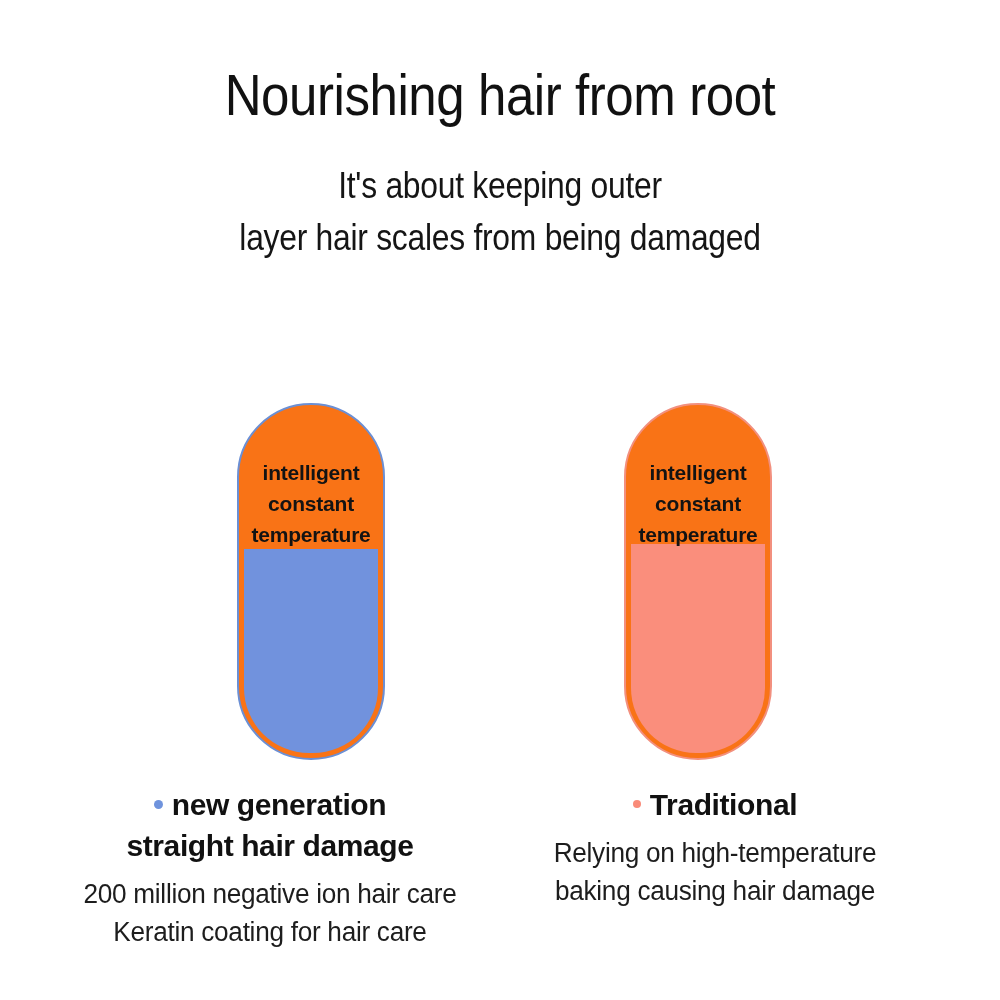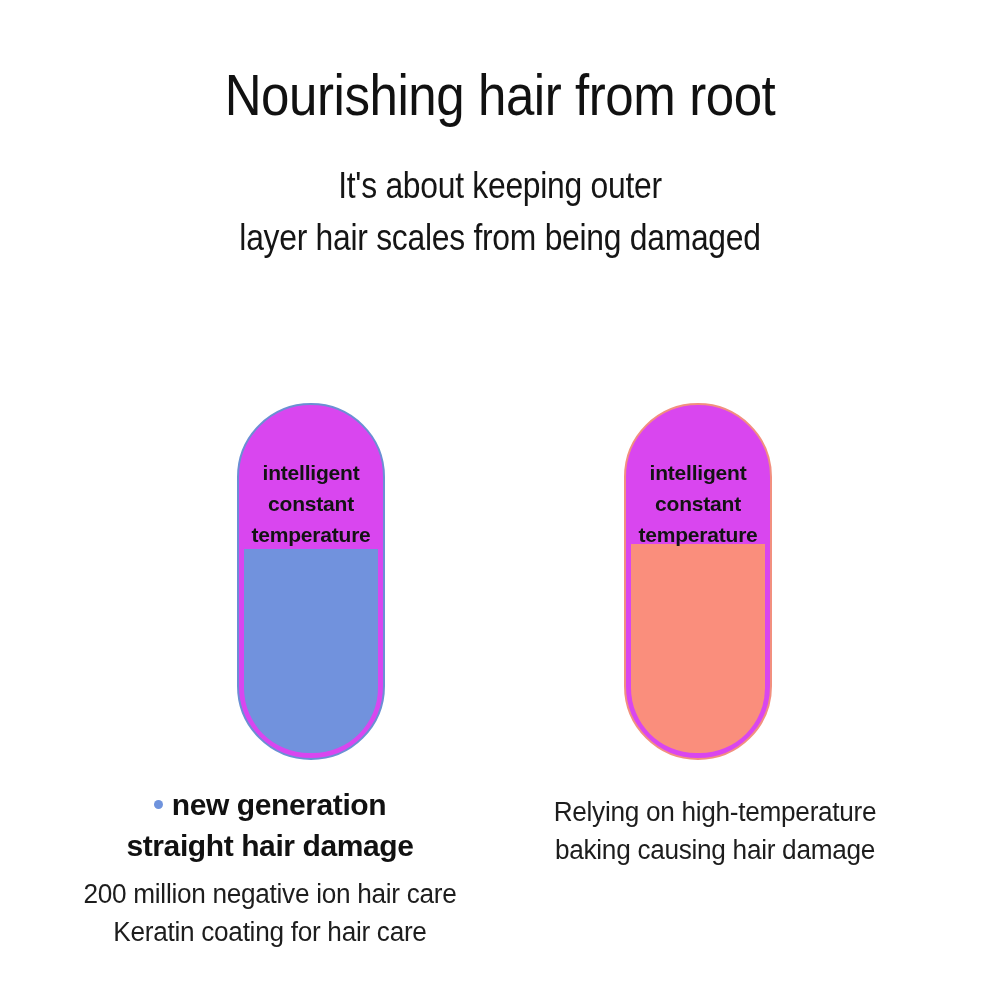--- a/index.html
+++ b/index.html
@@ -56,21 +56,21 @@
 
   
   .capsule {
     position: absolute;
     top: 403px;
     width: 148px;
     height: 357px;
     box-sizing: border-box;
     border-radius: 74px / 74px;
     border: 2px solid #6b8fd4;
-    background: #d946ef;
+    background: #f97316;
     overflow: hidden;
   }
   .capsule.left  { left: 237px; }
   .capsule.right { left: 624px; border-color: #f2907f; }
 
   
   .fill {
     position: absolute;
     left: 5px;
     right: 5px;
@@ -177,20 +177,21 @@
       <span class="line">straight hair damage</span>
     </div>
     <div class="legend-desc">
       <span class="line">200 million negative ion hair care</span>
       <span class="line">Keratin coating for hair care</span>
     </div>
   </div>
 
   <div class="legend right">
     <div class="legend-title">
+      <span class="line first"><span class="dot coral"></span><span>Traditional</span></span>
     </div>
     <div class="legend-desc">
       <span class="line">Relying on high-temperature</span>
       <span class="line">baking causing hair damage</span>
     </div>
   </div>
 
 </div>
 
 </body></html>

